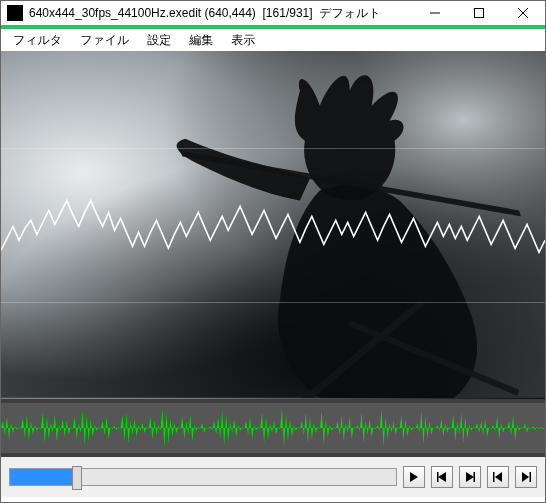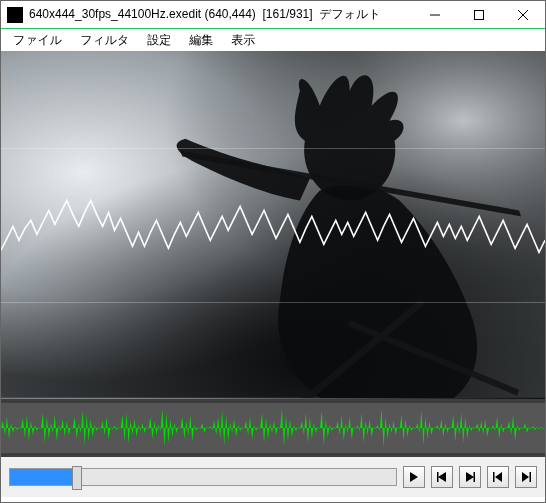--- a/index.html
+++ b/index.html
@@ -12,21 +12,21 @@
     overflow: hidden;
     border: 1px solid #666;
   }
   
   .titlebar {
     height: 28px;
     background: #fff;
     display: flex;
     align-items: center;
     padding-left: 6px;
-    border-bottom: 1px solid #22c55e;
+    border-bottom: 4px solid #22c55e;
   }
   .app-icon {
     width: 16px; height: 16px;
     background: #000;
     margin-right: 6px;
     flex: 0 0 16px;
   }
   .title-text { flex: 1; color: #000; white-space: nowrap; overflow: hidden; }
   .win-controls { display: flex; height: 100%; }
   .win-btn {
@@ -131,22 +131,22 @@
     <div class="win-btn close">
       <svg width="10" height="10">
           <line x1="0" y1="0" x2="10" y2="10" stroke="currentColor" stroke-width="1"></line>
           <line x1="10" y1="0" x2="0" y2="10" stroke="currentColor" stroke-width="1"></line>
         </svg>
     </div>
   </div>
 </div>
 
 <div class="menubar">
+  <div class="menu-item">フィルタ</div>
   <div class="menu-item">ファイル</div>
-  <div class="menu-item">フィルタ</div>
   <div class="menu-item">設定</div>
   <div class="menu-item">編集</div>
   <div class="menu-item">表示</div>
 </div>
 
 <div class="preview">
 
   <svg class="smoke" viewBox="0 0 546 348" preserveAspectRatio="none">
     <defs>
       <radialGradient id="s1" cx="15%" cy="35%" r="60%">

